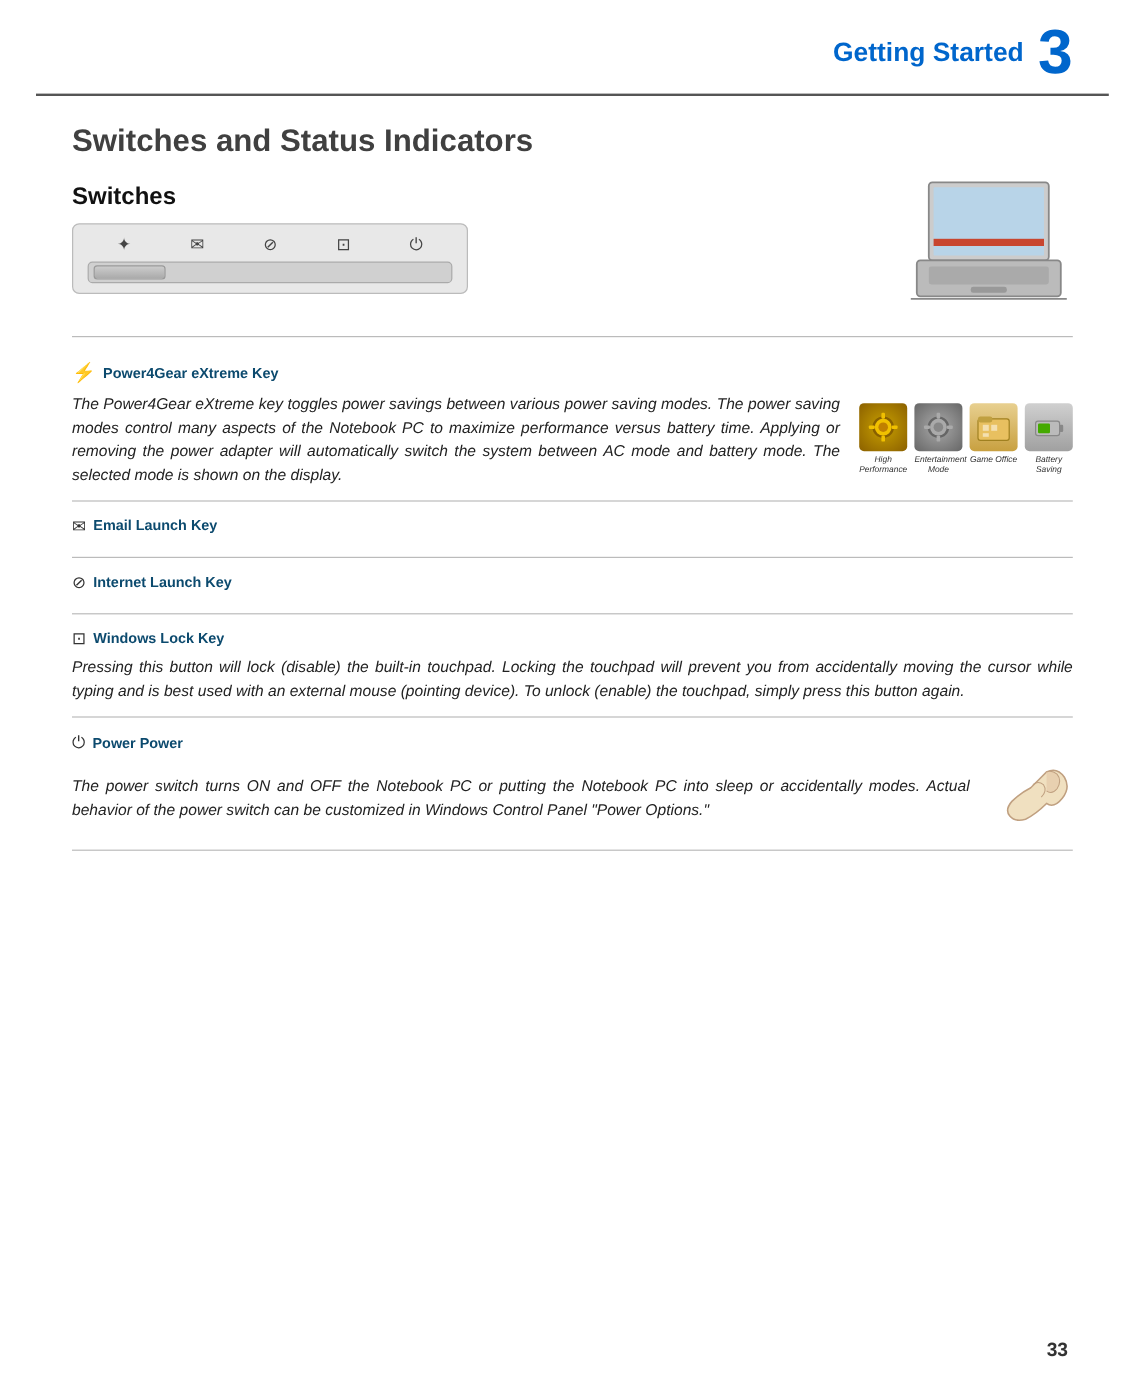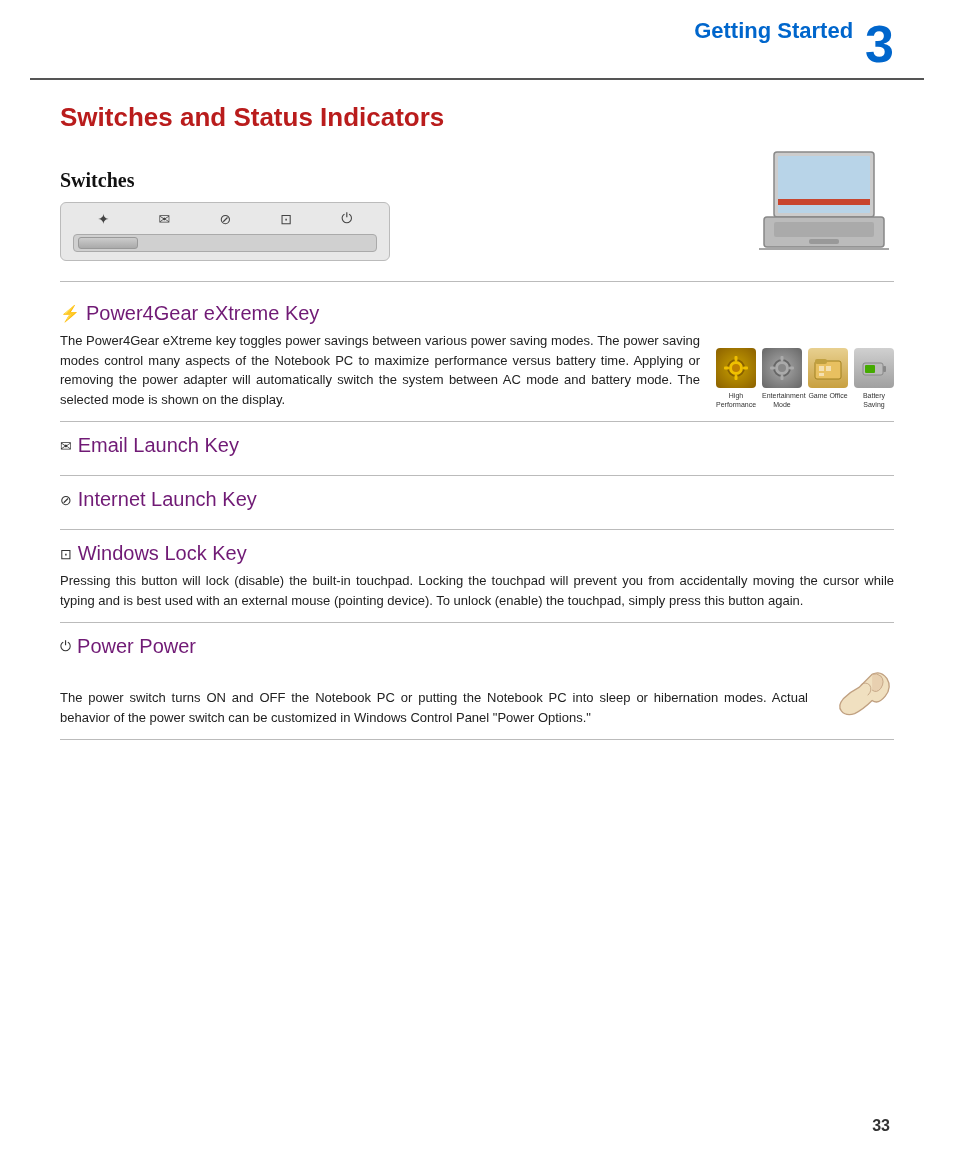--- a/index.html
+++ b/index.html
@@ -10,20 +10,21 @@
       font-family: Arial, Helvetica, sans-serif;
       font-size: 13px;
       color: #222;
       position: relative;
     }
 
     
     .header {
       display: flex;
       justify-content: flex-end;
+      align-items: center;
       padding: 18px 30px 8px 60px;
       border-bottom: 2px solid #555;
       margin: 0 30px;
     }
     .header-title {
       color: #0066cc;
       font-size: 22px;
       font-weight: bold;
       margin-right: 12px;
     }
@@ -38,29 +39,28 @@
     .main {
       padding: 10px 60px 30px 60px;
     }
 
     
     .page-title {
       font-size: 26px;
       font-weight: bold;
       margin-top: 12px;
       margin-bottom: 4px;
-      color: #b91c1c;
+      color: #404040;
     }
 
     
     .switches-section {
       display: flex;
-      align-items: flex-end;
+      align-items: center;
       margin-bottom: 20px;
-      font-family: Liberation Serif, serif;
     }
     .switches-left {
       flex: 1;
     }
     .switches-subtitle {
       font-size: 20px;
       font-weight: bold;
       margin-bottom: 10px;
       color: #111;
     }
@@ -129,29 +129,30 @@
       display: flex;
       align-items: center;
       margin-bottom: 6px;
     }
     .feature-icon {
       font-size: 16px;
       margin-right: 6px;
       color: #333;
     }
     .feature-title {
-      font-size: 20px;
-      font-weight: normal;
-      color: #701a75;
+      font-size: 12px;
+      font-weight: bold;
+      color: #0c4a6e;
     }
 
     .feature-body {
       display: flex;
-      align-items: flex-end;
+      align-items: center;
       gap: 16px;
+      font-style: italic;
     }
     .feature-text {
       flex: 1;
       line-height: 1.5;
       font-size: 13px;
       text-align: justify;
     }
     .feature-image {
       flex-shrink: 0;
     }
@@ -363,21 +364,21 @@
       <p class="feature-text">Pressing this button will lock (disable) the built-in touchpad. Locking the touchpad will prevent you from accidentally moving the cursor while typing and is best used with an external mouse (pointing device). To unlock (enable) the touchpad, simply press this button again.</p>
     </div>
   </div>
 
   <div class="feature-section">
     <div class="feature-header">
       <span class="feature-icon" style="font-size:14px;">⏻</span>
       <span class="feature-title">Power Power</span>
     </div>
     <div class="feature-body">
-      <p class="feature-text">The power switch turns ON and OFF the Notebook PC or putting the Notebook PC into sleep or hibernation modes. Actual behavior of the power switch can be customized in Windows Control Panel "Power Options."</p>
+      <p class="feature-text">The power switch turns ON and OFF the Notebook PC or putting the Notebook PC into sleep or accidentally modes. Actual behavior of the power switch can be customized in Windows Control Panel "Power Options."</p>
       <div class="feature-image">
         <svg class="power-illustration" viewBox="0 0 80 65">
 
           <path d="M55 10 Q65 5 72 15 Q78 25 70 35 Q62 45 55 40 Q45 50 35 55 Q25 58 20 52 Q15 46 22 38 Q30 30 40 25 Z" fill="#f0e0c0" stroke="#c0a080" stroke-width="1.5"></path>
           <path d="M55 10 Q60 8 65 12 Q70 18 65 26 Q60 32 55 28" fill="#e8d0b0" stroke="#c0a080" stroke-width="1"></path>
           <path d="M42 22 Q47 18 52 22 Q56 28 50 34" fill="none" stroke="#c0a080" stroke-width="1"></path>
         </svg>
       </div>
     </div>
   </div>

